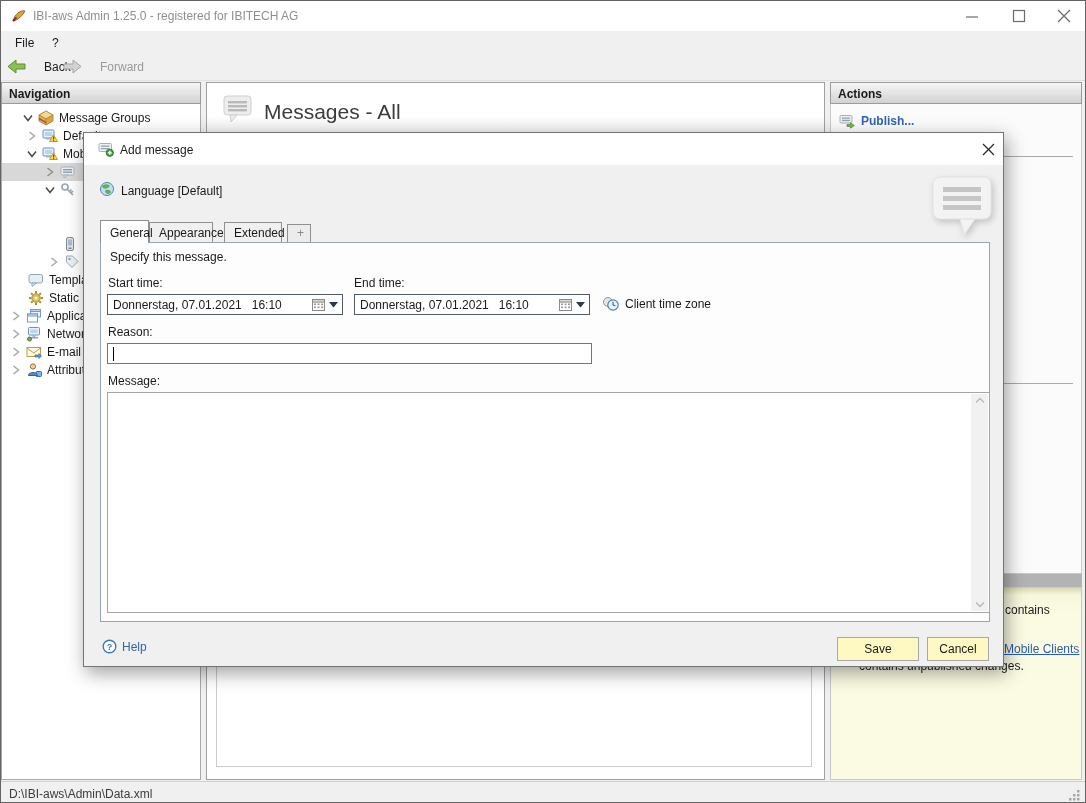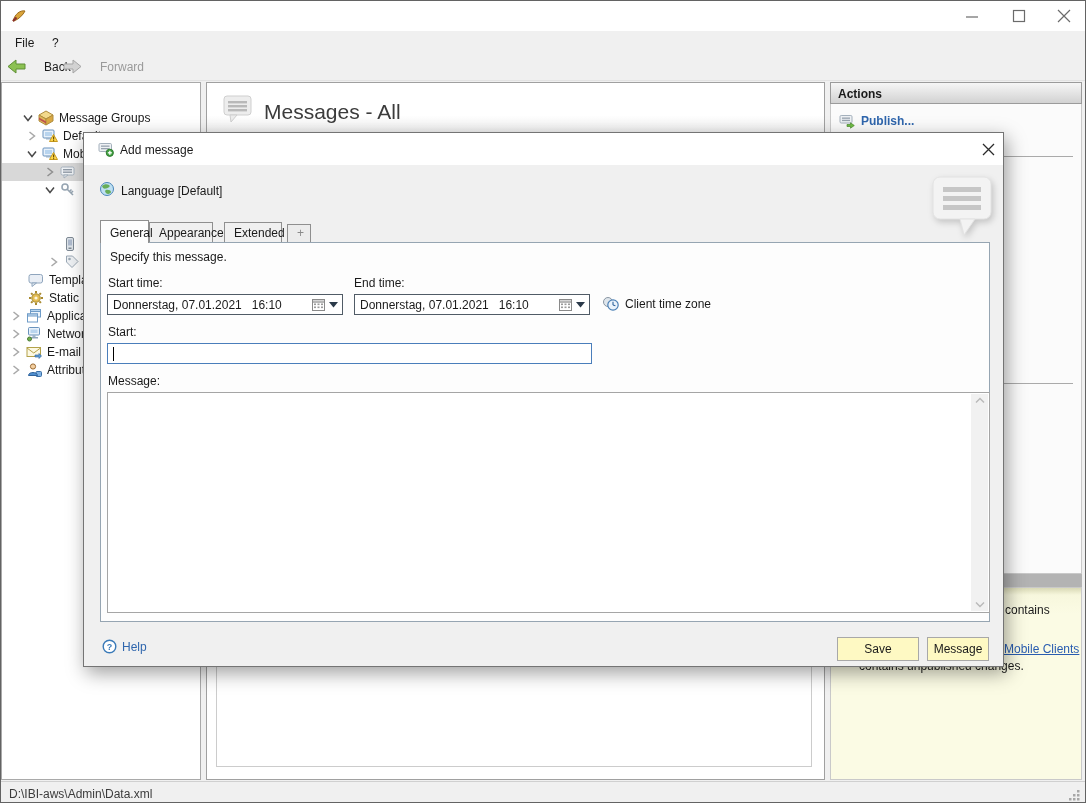--- a/index.html
+++ b/index.html
@@ -68,20 +68,21 @@
 
 <div class="app">
 
   <div class="abs titlebar">
     <span class="abs" style="left:10px;top:7px;">
       <svg width="16" height="16">
           <path d="M2,13 C4,6 9,2 14,3 C12,7 8,11 3,13 Z" fill="#d9a43a" stroke="#9c6b1e"></path>
           <path d="M2,13 L5.5,9.5" stroke="#8a2e2e" stroke-width="2"></path>
         </svg>
     </span>
+    <span class="abs title-text">IBI-aws Admin 1.25.0 - registered for IBITECH AG</span>
     <div class="abs winbtn" style="left:948px;">
       <svg width="14" height="14">
           <line x1="1" y1="8" x2="13" y2="8" stroke="#6b6b6b" stroke-width="1.2"></line>
         </svg>
     </div>
     <div class="abs winbtn" style="left:995px;">
       <svg width="14" height="14">
           <rect x="1.5" y="1.5" width="11" height="11" fill="none" stroke="#6b6b6b" stroke-width="1.2"></rect>
         </svg>
     </div>
@@ -104,20 +105,21 @@
     <span>Back</span>
   </div>
   <div class="abs toolbtn" style="left:62px;">
     <svg width="19" height="15">
         <polygon points="1,5 10,5 10,1 18,7.5 10,14 10,10 1,10" fill="#d2d2d2" stroke="#a5a5a5"></polygon>
       </svg>
     <span class="disabled-text">Forward</span>
   </div>
 
   <div class="abs navpanel"></div>
+  <div class="abs panel-hdr" style="left:0;top:81px;width:200px;">Navigation</div>
 
   <div class="abs" style="left:0;top:103px;width:200px;height:676px;overflow:hidden;">
     <div class="trow" style="top:5px;padding-left:16px;">
       <span class="chev">
           <svg width="10" height="8">
             <polyline points="1,1.5 5,6.5 9,1.5" fill="none" stroke="#4a4a4a" stroke-width="1.5"></polyline>
           </svg>
         </span>
       <span class="ticon">
           <svg width="16" height="16">
@@ -459,21 +461,21 @@
     <div class="abs" style="left:518px;top:163px;z-index:3;display:flex;align-items:center;gap:5px;">
       <svg width="18" height="16">
           <circle cx="6" cy="6" r="4.5" fill="#dfe6ec" stroke="#8a97a4"></circle>
           <circle cx="11" cy="9" r="5.2" fill="#eaf3fc" stroke="#4a7fb5" stroke-width="1.2"></circle>
           <line x1="11" y1="9" x2="11" y2="5.8" stroke="#2f639c" stroke-width="1.1"></line>
           <line x1="11" y1="9" x2="13.4" y2="9.8" stroke="#2f639c" stroke-width="1.1"></line>
         </svg>
       <span>Client time zone</span>
     </div>
 
-    <span class="abs field-label" style="left:24px;top:192px;z-index:3;">Start:</span>
+    <span class="abs field-label" style="left:24px;top:192px;z-index:3;">Reason:</span>
     <div class="reason-input" style="left:23px;top:210px;width:485px;z-index:3;">
       <span class="caret"></span>
       <span></span>
     </div>
 
     <span class="abs field-label" style="left:24px;top:241px;z-index:3;">Message:</span>
     <div class="msgbox" style="left:23px;top:259px;width:883px;height:221px;z-index:3;">
       <span></span>
       <div class="vscroll">
         <svg width="10" height="7">
@@ -486,16 +488,16 @@
     </div>
 
     <div class="abs" style="left:18px;top:506px;display:flex;align-items:center;gap:5px;">
       <svg width="15" height="15">
           <circle cx="7.5" cy="7.5" r="6.3" fill="#ffffff" stroke="#3a7ab8" stroke-width="1.4"></circle>
           <text x="7.5" y="11" text-anchor="middle" font-size="9" font-weight="bold" fill="#3a7ab8" font-family="Liberation Sans, sans-serif">?</text>
         </svg>
       <span class="link">Help</span>
     </div>
     <div class="btn" style="left:753px;top:504px;width:82px;">Save</div>
-    <div class="btn" style="left:843px;top:504px;width:62px;">Message</div>
+    <div class="btn" style="left:843px;top:504px;width:62px;">Cancel</div>
   </div>
 
 </div>
 
 </body></html>

